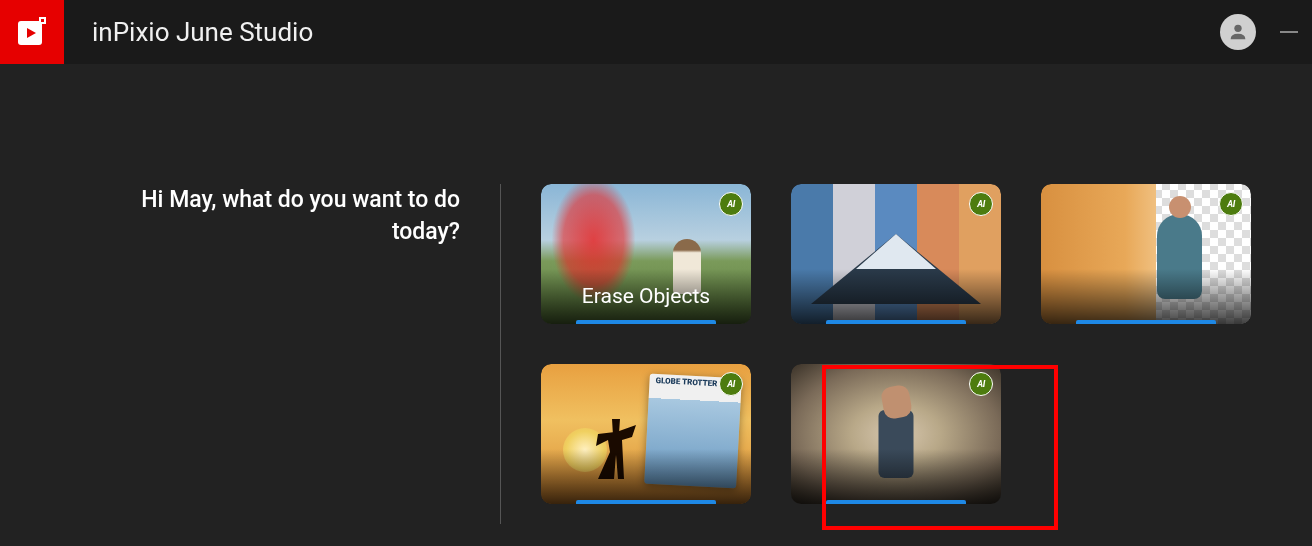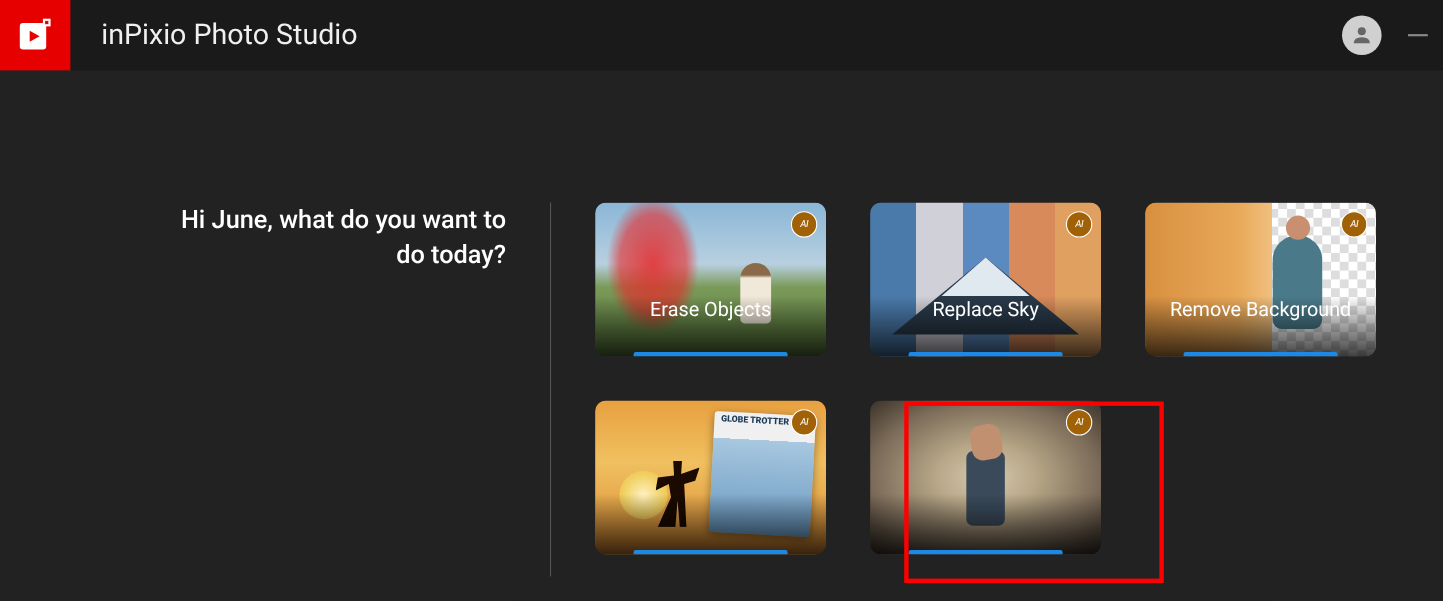--- a/index.html
+++ b/index.html
@@ -231,51 +231,51 @@
       transform: rotate(-10deg);
     }
     .card-gradient {
       position: absolute;
       left: 0; right: 0; bottom: 0;
       height: 55px;
       background: linear-gradient(to top, rgba(0,0,0,0.75) 0%, transparent 100%);
     }
     .card-label {
       position: absolute;
-      bottom: 32px;
+      bottom: 16px;
       left: 0; right: 0;
       text-align: center;
-      font-size: 18px;
+      font-size: 21px;
       font-weight: 400;
       color: #fff;
     }
     .card-bar {
       position: absolute;
       bottom: 0;
       left: 50%;
       transform: translateX(-50%);
       width: 140px;
       height: 4px;
       background: #1e88e5;
       border-radius: 2px 2px 0 0;
     }
     .ai-badge {
       position: absolute;
       top: 8px;
       right: 8px;
       width: 24px;
       height: 24px;
       border-radius: 50%;
-      background: #a16207;
+      background: #4d7c0f;
       border: 1.5px solid #fff;
       display: flex;
       align-items: center;
       justify-content: center;
       font-size: 9px;
-      font-weight: 400;
+      font-weight: 700;
       color: #fff;
       font-style: italic;
       letter-spacing: -0.5px;
     }
     .highlight-box {
       position: absolute;
       border: 4px solid #ff0000;
       pointer-events: none;
     }
   </style>
@@ -284,65 +284,63 @@
 
 <div class="header">
   <div class="logo-box">
     <svg width="34" height="34" viewBox="0 0 34 34">
       <rect x="3" y="6" width="24" height="24" rx="3" fill="#fff"></rect>
       <path d="M 12 13 L 12 23 L 21 18 Z" fill="#e60000"></path>
       <rect x="24" y="2" width="7" height="7" fill="#fff"></rect>
       <rect x="26" y="4" width="3" height="3" fill="#e60000"></rect>
     </svg>
   </div>
-  <div class="app-title">inPixio Photo Studio</div>
+  <div class="app-title">inPixio June Studio</div>
   <div class="header-right">
     <div class="avatar-circle">
       <svg width="22" height="22" viewBox="0 0 24 24">
         <circle cx="12" cy="8" r="4" fill="#666"></circle>
         <path d="M 4 20 Q 4 14 12 14 Q 20 14 20 20 Z" fill="#666"></path>
       </svg>
     </div>
     <div class="minimize-line"></div>
   </div>
 </div>
 
 <div class="content">
-  <div class="greeting">Hi June, what do you want to do today?</div>
+  <div class="greeting">Hi May, what do you want to do today?</div>
   <div class="divider"></div>
   <div class="cards-grid">
 
     <div class="card">
       <div class="card-bg bg-erase">
         <div class="bride"></div>
       </div>
       <div class="ai-badge">AI</div>
       <div class="card-gradient"></div>
       <div class="card-label">Erase Objects</div>
       <div class="card-bar"></div>
     </div>
 
     <div class="card">
       <div class="card-bg bg-sky">
         <div class="mountain"></div>
         <div class="snow"></div>
       </div>
       <div class="ai-badge">AI</div>
       <div class="card-gradient"></div>
-      <div class="card-label">Replace Sky</div>
       <div class="card-bar"></div>
     </div>
 
     <div class="card">
       <div class="card-bg bg-remove">
         <div class="hiker"></div>
       </div>
       <div class="ai-badge">AI</div>
       <div class="card-gradient"></div>
-      <div class="card-label">Remove Background</div>
       <div class="card-bar"></div>
     </div>
 
     <div class="card">
       <div class="card-bg bg-montage">
         <div class="sun"></div>
         <div class="silhouette"></div>
         <div class="mag">
             <div class="mag-title">GLOBE TROTTER</div>
           </div>

